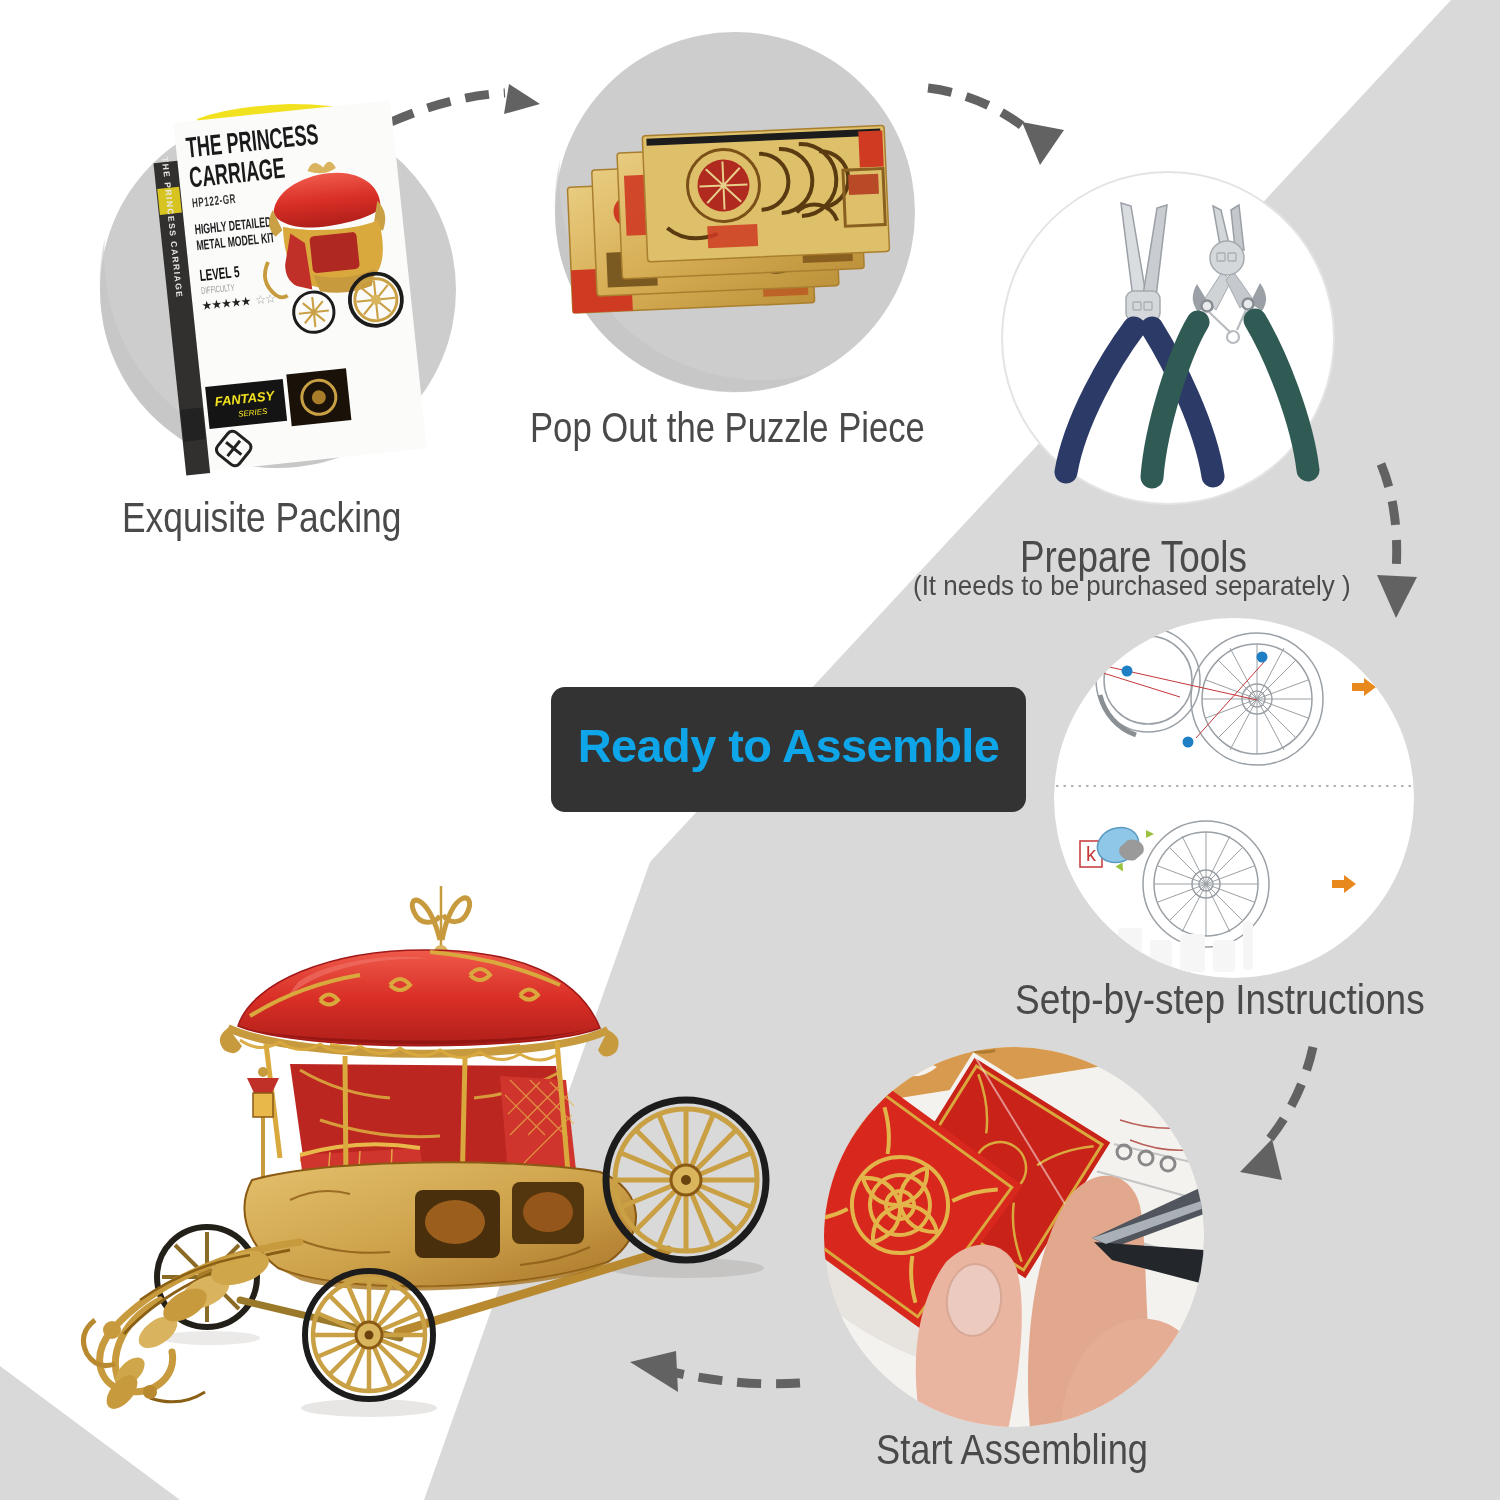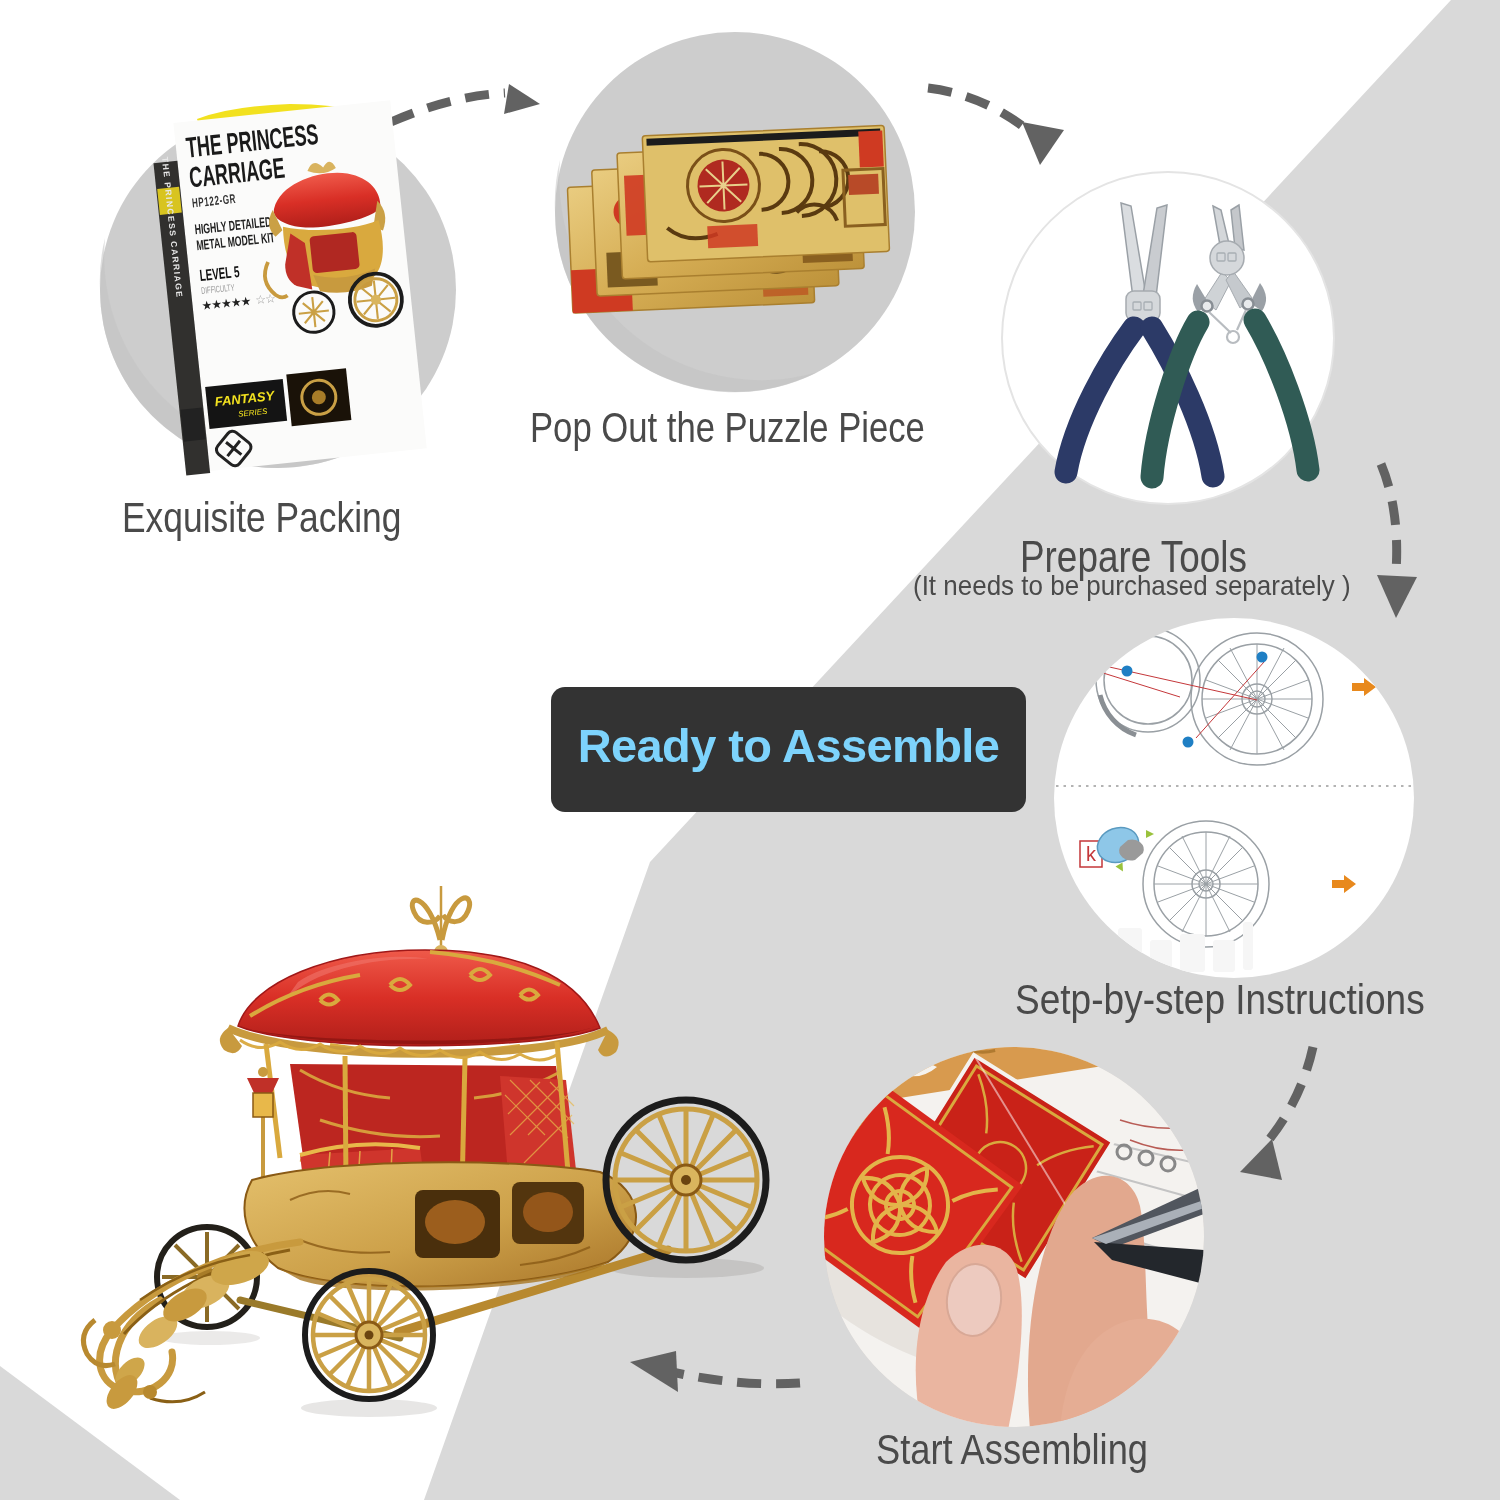--- a/index.html
+++ b/index.html
@@ -424,13 +424,13 @@
   </g>
 </svg>
 
 <div class="lbl" style="left:122px;top:494px;font-size:42px;transform:scaleX(0.843);transform-origin:0 0">Exquisite Packing</div>
 <div class="lbl" style="left:530px;top:404px;font-size:42px;transform:scaleX(0.825);transform-origin:0 0">Pop Out the Puzzle Piece</div>
 <div class="lbl" style="left:1020px;top:532px;font-size:44px;transform:scaleX(0.838);transform-origin:0 0">Prepare Tools</div>
 <div class="lbl" style="left:913px;top:570px;font-size:28px;transform:scaleX(0.928);transform-origin:0 0">(It needs to be purchased separately  )</div>
 <div class="lbl" style="left:1015px;top:976px;font-size:42px;transform:scaleX(0.882);transform-origin:0 0">Setp-by-step Instructions</div>
 <div class="lbl" style="left:876px;top:1426px;font-size:42px;transform:scaleX(0.863);transform-origin:0 0">Start Assembling</div>
 
-<div style="position:absolute;left:551px;top:687px;width:475px;height:125px;background:#333333;border-radius:14px;color:#7dd3fc;display:flex;align-items:center;justify-content:center;font-size:47px;font-weight:bold;letter-spacing:-0.6px;padding-bottom:8px;box-sizing:border-box">Ready to Assemble</div>
+<div style="position:absolute;left:551px;top:687px;width:475px;height:125px;background:#333333;border-radius:14px;color:#0ea5e9;display:flex;align-items:center;justify-content:center;font-size:47px;font-weight:bold;letter-spacing:-0.6px;padding-bottom:8px;box-sizing:border-box">Ready to Assemble</div>
 
 </body></html>

